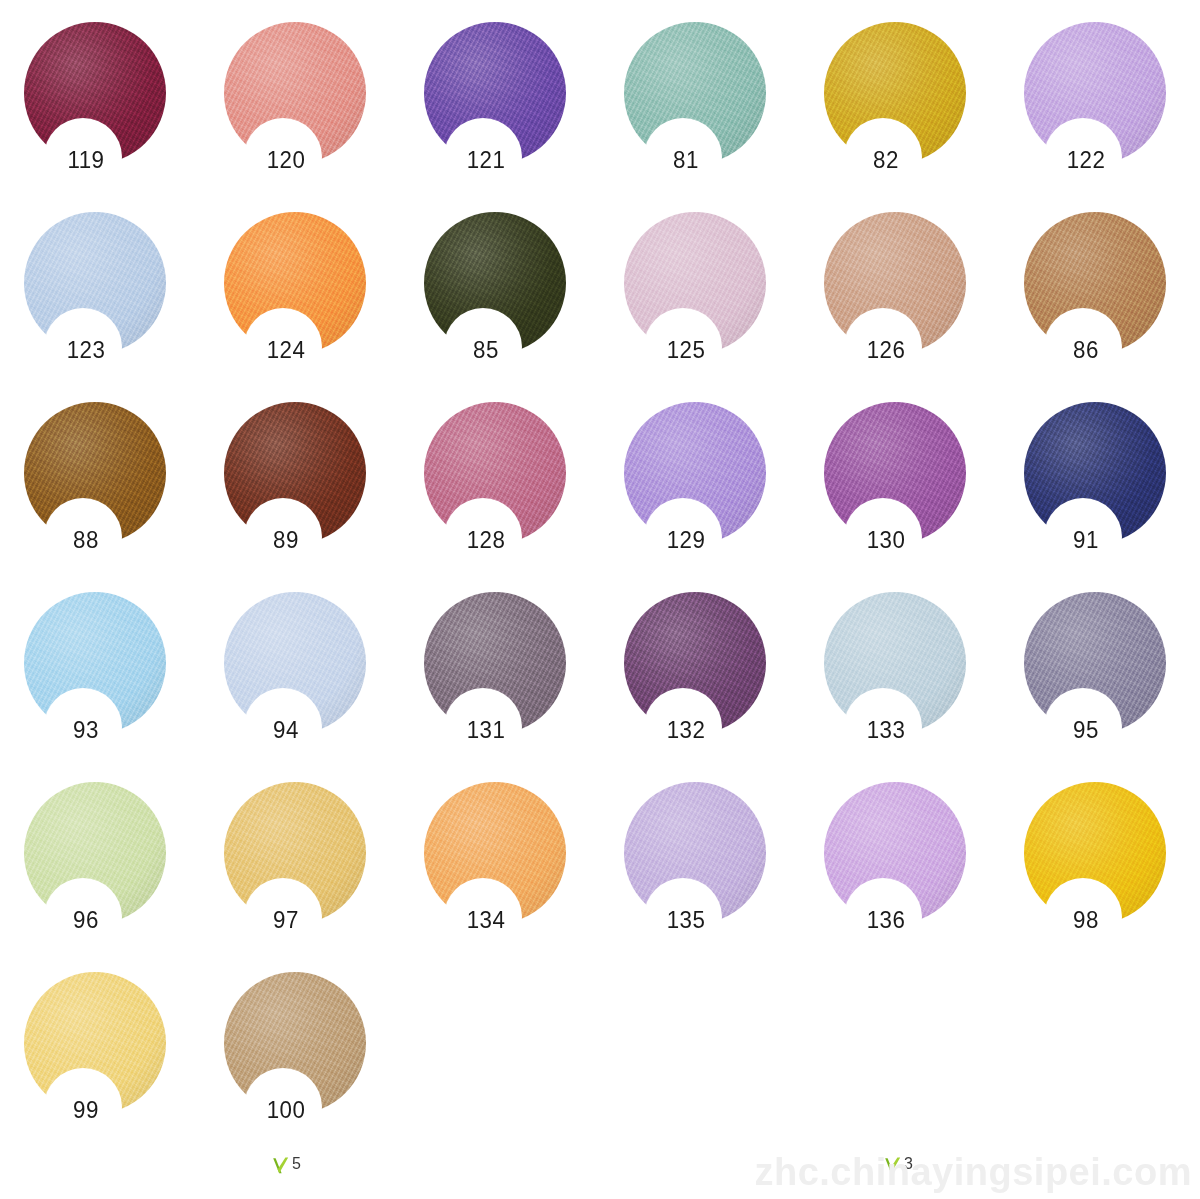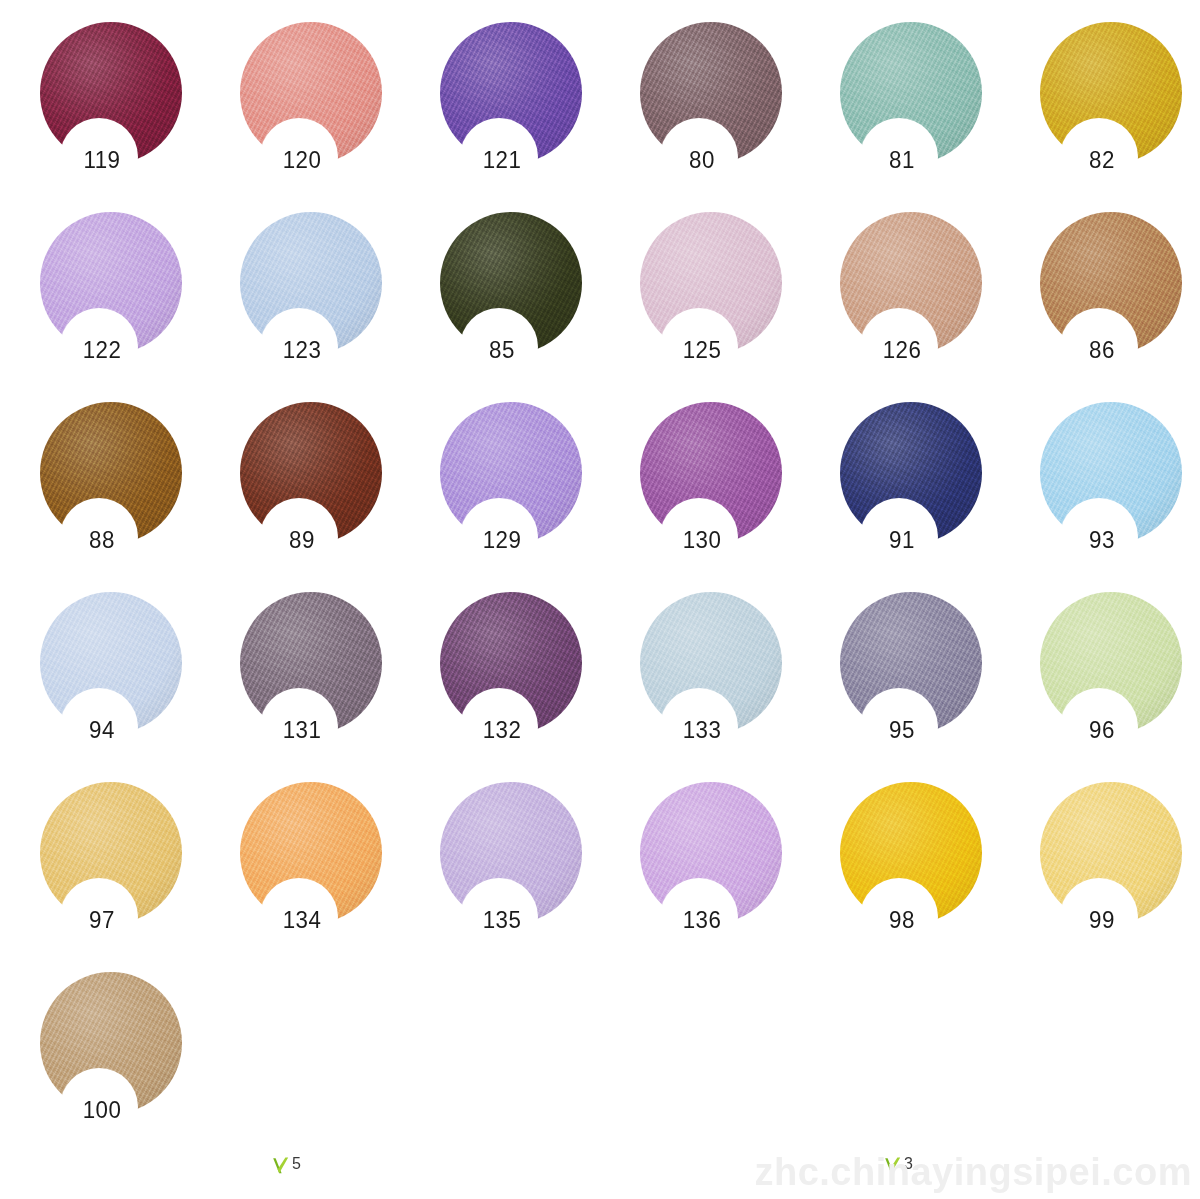--- a/index.html
+++ b/index.html
@@ -6,21 +6,21 @@
   body{
     width:1200px;height:1199px;
     background:#ffffff;
     font-family:"Liberation Sans",sans-serif;
     overflow:hidden;
     position:relative;
   }
 
   #swatch-grid{
     position:absolute;
-    left:16px;top:0;
+    left:0;top:0;
     width:1028px;height:1150px;
     display:grid;
     grid-template-columns:repeat(6,200px);
     grid-template-rows:repeat(6,190px);
     column-gap:0px;row-gap:0px;
     padding:22px 0 0 24px;
     box-sizing:border-box;
   }
 
   .swatch{
@@ -129,45 +129,45 @@
       <div class="disc" style="background-color: rgb(227, 147, 138);"></div>
       <div class="notch"></div>
       <div class="label">120</div>
     </div>
     <div class="swatch">
       <div class="disc" style="background-color: rgb(107, 74, 168);"></div>
       <div class="notch"></div>
       <div class="label">121</div>
     </div>
     <div class="swatch">
-      <div class="disc" style="background-color: rgb(125, 98, 103);"></div>
-      <div class="notch"></div>
-      <div class="label">80</div>
-    </div>
-    <div class="swatch">
       <div class="disc" style="background-color: rgb(141, 189, 178);"></div>
       <div class="notch"></div>
       <div class="label">81</div>
     </div>
     <div class="swatch">
       <div class="disc" style="background-color: rgb(207, 168, 32);"></div>
       <div class="notch"></div>
       <div class="label">82</div>
     </div>
     <div class="swatch">
       <div class="disc" style="background-color: rgb(195, 166, 224);"></div>
       <div class="notch"></div>
       <div class="label">122</div>
     </div>
     <div class="swatch">
       <div class="disc" style="background-color: rgb(185, 205, 230);"></div>
       <div class="notch"></div>
       <div class="label">123</div>
     </div>
     <div class="swatch">
+      <div class="disc" style="background-color: rgb(245, 149, 64);"></div>
+      <div class="notch"></div>
+      <div class="label">124</div>
+    </div>
+    <div class="swatch">
       <div class="disc" style="background-color: rgb(52, 58, 29);"></div>
       <div class="notch"></div>
       <div class="label">85</div>
     </div>
     <div class="swatch">
       <div class="disc" style="background-color: rgb(220, 192, 209);"></div>
       <div class="notch"></div>
       <div class="label">125</div>
     </div>
     <div class="swatch">
@@ -182,20 +182,25 @@
     </div>
     <div class="swatch">
       <div class="disc" style="background-color: rgb(138, 90, 30);"></div>
       <div class="notch"></div>
       <div class="label">88</div>
     </div>
     <div class="swatch">
       <div class="disc" style="background-color: rgb(112, 48, 31);"></div>
       <div class="notch"></div>
       <div class="label">89</div>
+    </div>
+    <div class="swatch">
+      <div class="disc" style="background-color: rgb(191, 108, 138);"></div>
+      <div class="notch"></div>
+      <div class="label">128</div>
     </div>
     <div class="swatch">
       <div class="disc" style="background-color: rgb(173, 146, 218);"></div>
       <div class="notch"></div>
       <div class="label">129</div>
     </div>
     <div class="swatch">
       <div class="disc" style="background-color: rgb(154, 87, 162);"></div>
       <div class="notch"></div>
       <div class="label">130</div>

